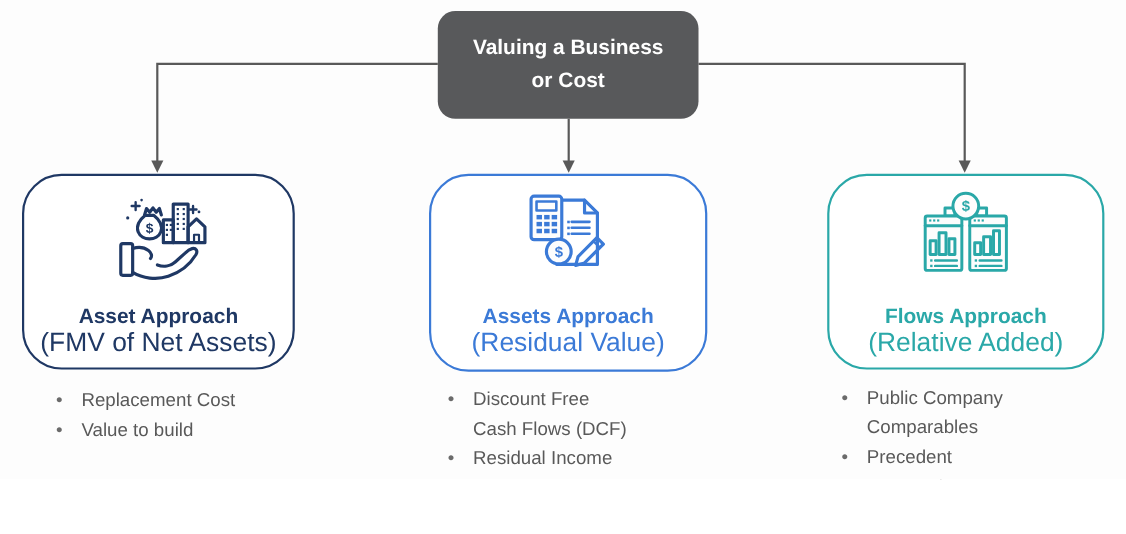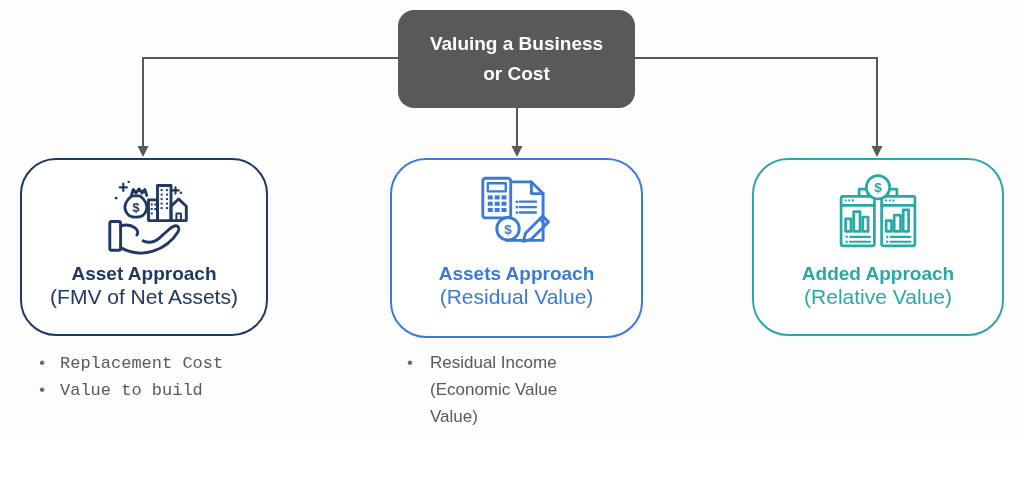--- a/index.html
+++ b/index.html
@@ -17,34 +17,34 @@
     font-weight:700; font-size:19px; line-height:30px; text-align:center;
     box-sizing:border-box;
   }
 
   .card {
     position:absolute; top:158px; background:#ffffff; border-radius:36px;
     display:flex; flex-direction:column; align-items:center;
     box-sizing:border-box; text-align:center;
   }
   .card .icon { margin-top:12px; }
-  .card h2 { margin:0 0 0; font-size:19px; font-weight:700; line-height:23px; }
-  .card .sub { margin-top:1px; font-size:21px; line-height:22px; }
+  .card h2 { margin:15px 0 0; font-size:19px; font-weight:700; line-height:23px; }
+  .card .sub { margin-top:1px; font-size:24px; line-height:22px; }
 
   .card-asset  { left:20px;  width:248px; height:178px; border:2.5px solid #1F3864; color:#1F3864; }
   .card-income { left:390px; width:253px; height:180px; border:2.5px solid #3B7AD7; color:#3B7AD7; }
   .card-market { left:752px; width:252px; height:178px; border:2.5px solid #2AA8A8; color:#2AA8A8; }
 
   .bullets {
     position:absolute; margin:0; padding:0; list-style:none;
     color:#595959; font-size:17px; line-height:27px;
   }
   .bullets li { position:relative; padding-left:26px; }
   .bullets li::before { content:"\2022"; position:absolute; left:3px; top:0; color:#6b6b6b; }
-  .bullets-asset  { left:34px;  top:350px; width:210px;font-family:Liberation Mono, monospace; }
+  .bullets-asset  { left:48px;  top:350px; width:210px; }
   .bullets-income { left:404px; top:349px; width:172px; }
   .bullets-market { left:762px; top:348px; width:152px; }
 
   svg text { font-family:"Liberation Sans","DejaVu Sans",sans-serif; font-weight:700; }
 </style>
 </head>
 <body>
 
 <div class="canvas">
 
@@ -179,27 +179,32 @@
         <rect x="58" y="30.5" width="2.2" height="2.2"></rect>
         <rect x="62" y="30.5" width="2.2" height="2.2"></rect>
         <rect x="66" y="30.5" width="2.2" height="2.2"></rect>
         <rect x="14" y="70.8" width="2.4" height="2.4"></rect>
         <rect x="14" y="76.3" width="2.4" height="2.4"></rect>
         <rect x="59" y="70.8" width="2.4" height="2.4"></rect>
         <rect x="59" y="76.3" width="2.4" height="2.4"></rect>
       </g>
       <text x="50" y="22.5" font-size="15" text-anchor="middle" fill="#2AA8A8">$</text>
     </svg>
-    <h2>Added Approach</h2>
-    <div class="sub">(Relative Value)</div>
+    <h2>Flows Approach</h2>
+    <div class="sub">(Relative Added)</div>
   </section>
 
   <ul class="bullets bullets-asset">
     <li>Replacement Cost</li>
     <li>Value to build</li>
   </ul>
 
   <ul class="bullets bullets-income">
+    <li>Discount Free Cash Flows (DCF)</li>
     <li>Residual Income (Economic Value Value)</li>
   </ul>
 
+  <ul class="bullets bullets-market">
+    <li>Public Company Comparables</li>
+    <li>Precedent Transactions</li>
+  </ul>
 
 </div>
 
 </body></html>

